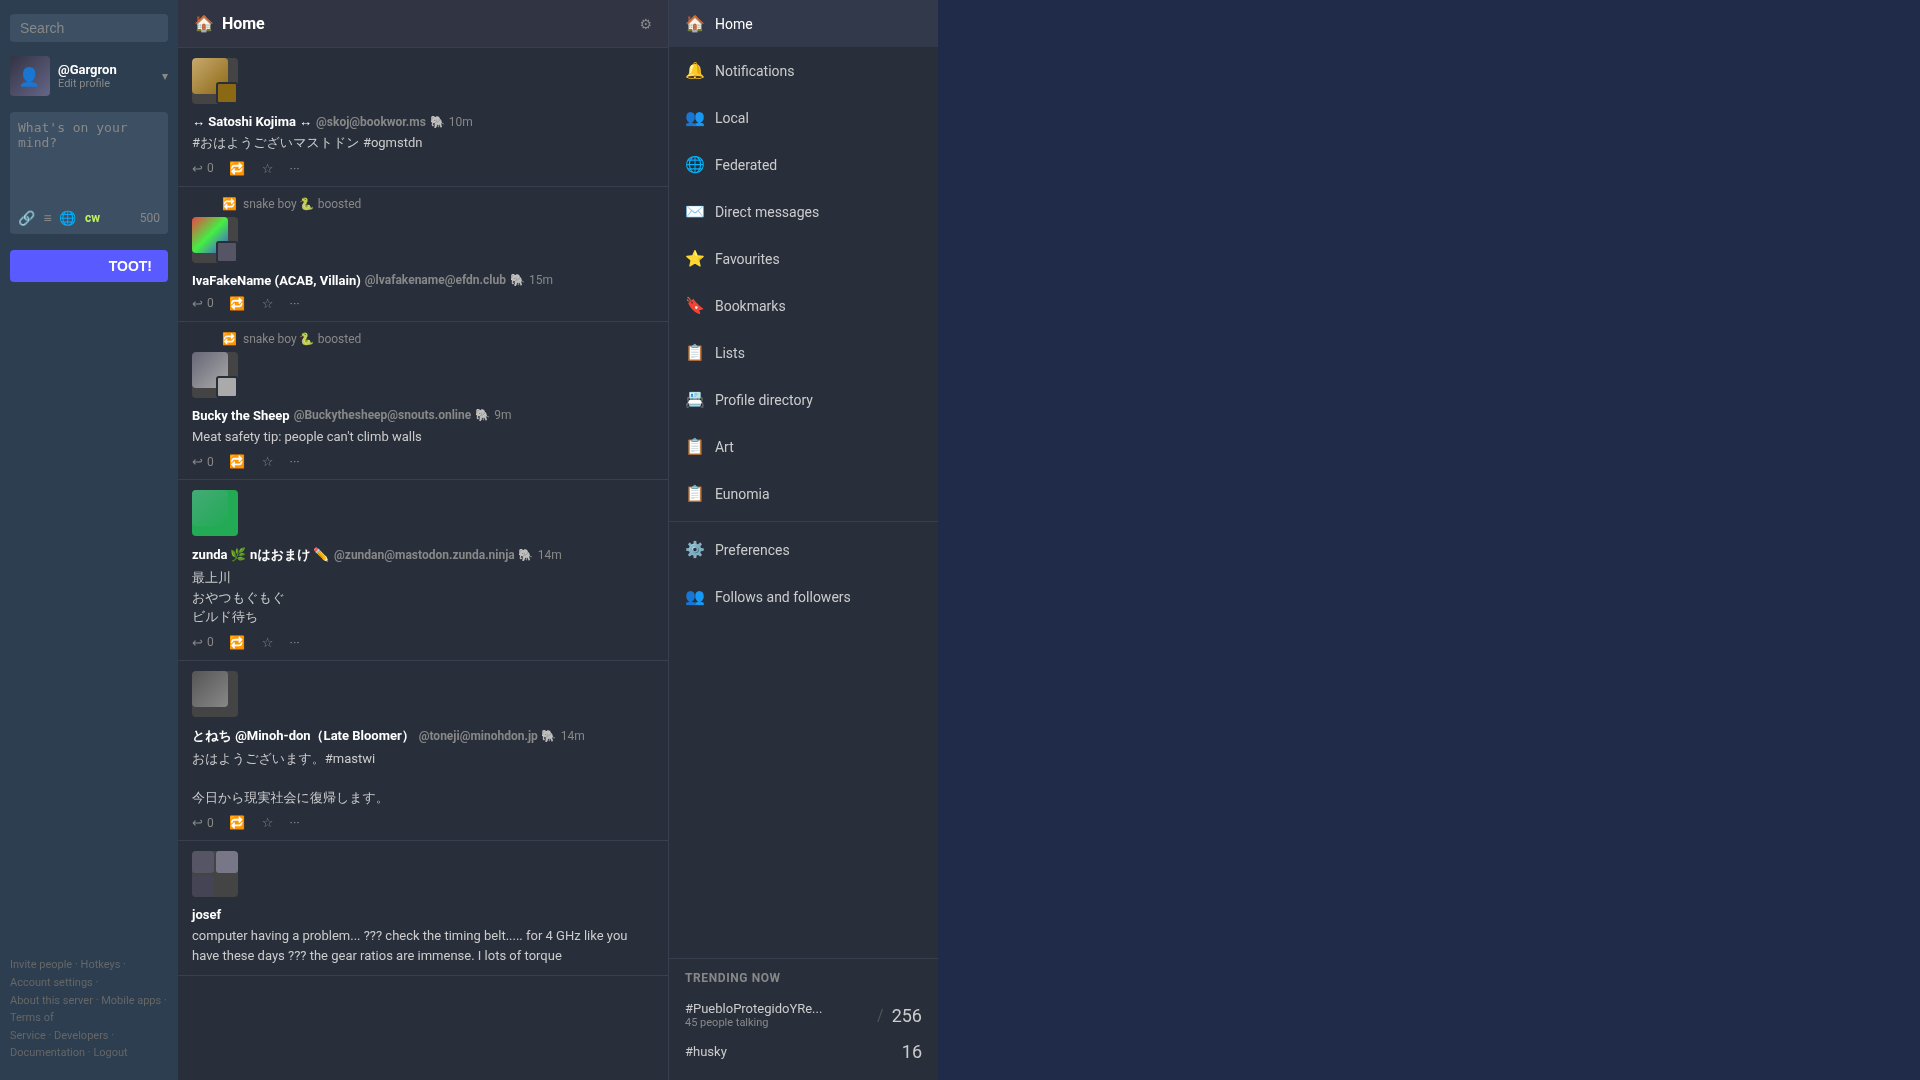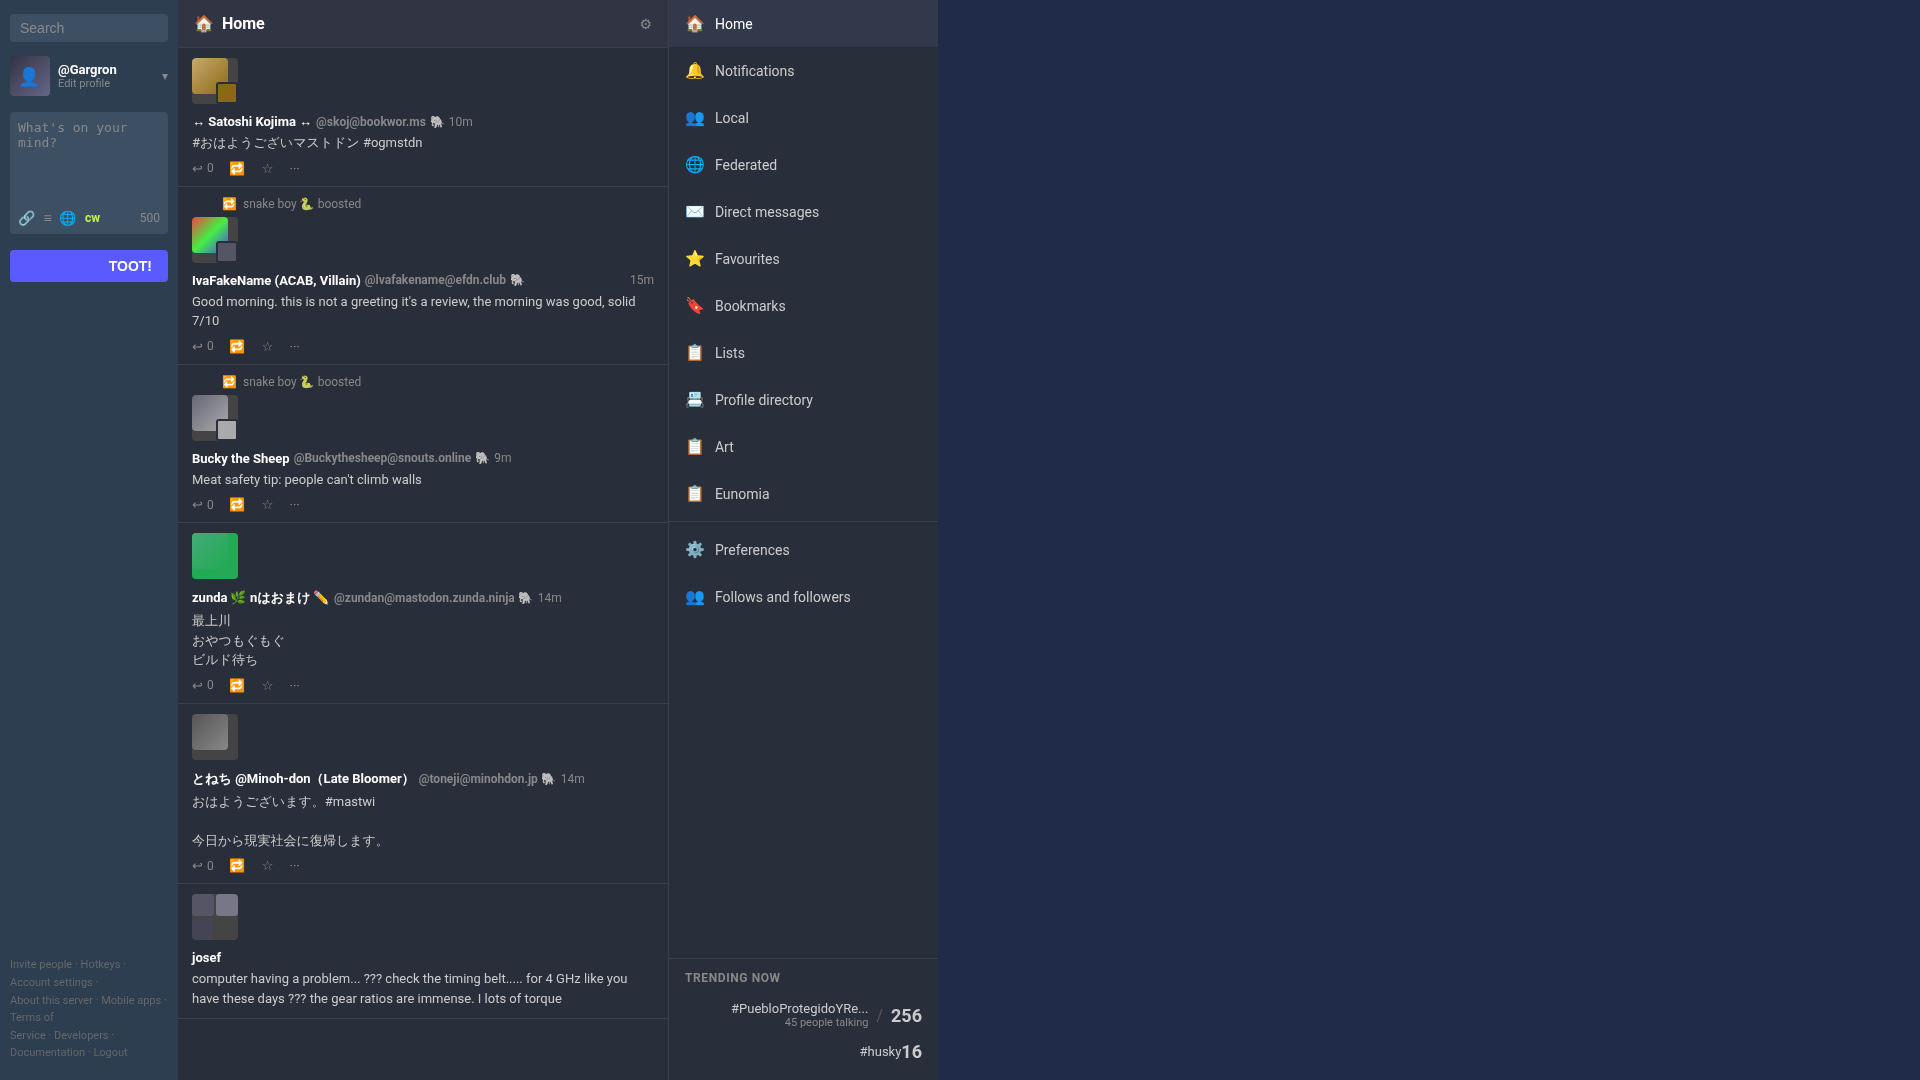--- a/index.html
+++ b/index.html
@@ -321,27 +321,26 @@
       letter-spacing: 0.05em;
       margin-bottom: 10px;
     }
 
     .trending-item {
       display: flex;
       align-items: center;
       justify-content: space-between;
       padding: 6px 0;
       cursor: pointer;
-      text-align: right;
     }
 
     .trending-left { flex: 1; }
     .trending-tag { color: #ccc; font-size: 13px; }
     .trending-sub { color: #888; font-size: 11px; }
-    .trending-count { color: #ccc; font-size: 18px; font-weight: bold; }
+    .trending-count { color: #ccc; font-size: 18px; font-weight: normal; }
     .trending-divider { color: #555; margin: 0 8px; }
 
     
     .extra-column {
       flex: 1;
       background: #1f2b49;
     }
 
     
     .av-satoshi { background: linear-gradient(135deg, #c8a96e, #8b6914); }
@@ -441,21 +440,20 @@
           <div class="post-avatar-main av-iva"></div>
           <div class="post-avatar-small" style="background:#556;"></div>
         </div>
         <div class="post-content">
           <div class="post-meta">
             <span class="post-name">IvaFakeName (ACAB, Villain)</span>
             <span class="post-handle">@lvafakename@efdn.club</span>
             <span class="mastodon-icon">🐘</span>
             <span class="post-time">15m</span>
           </div>
-          <div class="post-text">Good morning. this is not a greeting it's a review, the morning was good, solid 7/10</div>
           <div class="post-actions">
             <span class="post-action"><span class="action-icon">↩</span> 0</span>
             <span class="post-action">
                 <span class="action-icon">🔁</span>
               </span>
             <span class="post-action">
                 <span class="action-icon">☆</span>
               </span>
             <span class="post-action">
                 <span class="action-icon">···</span>

